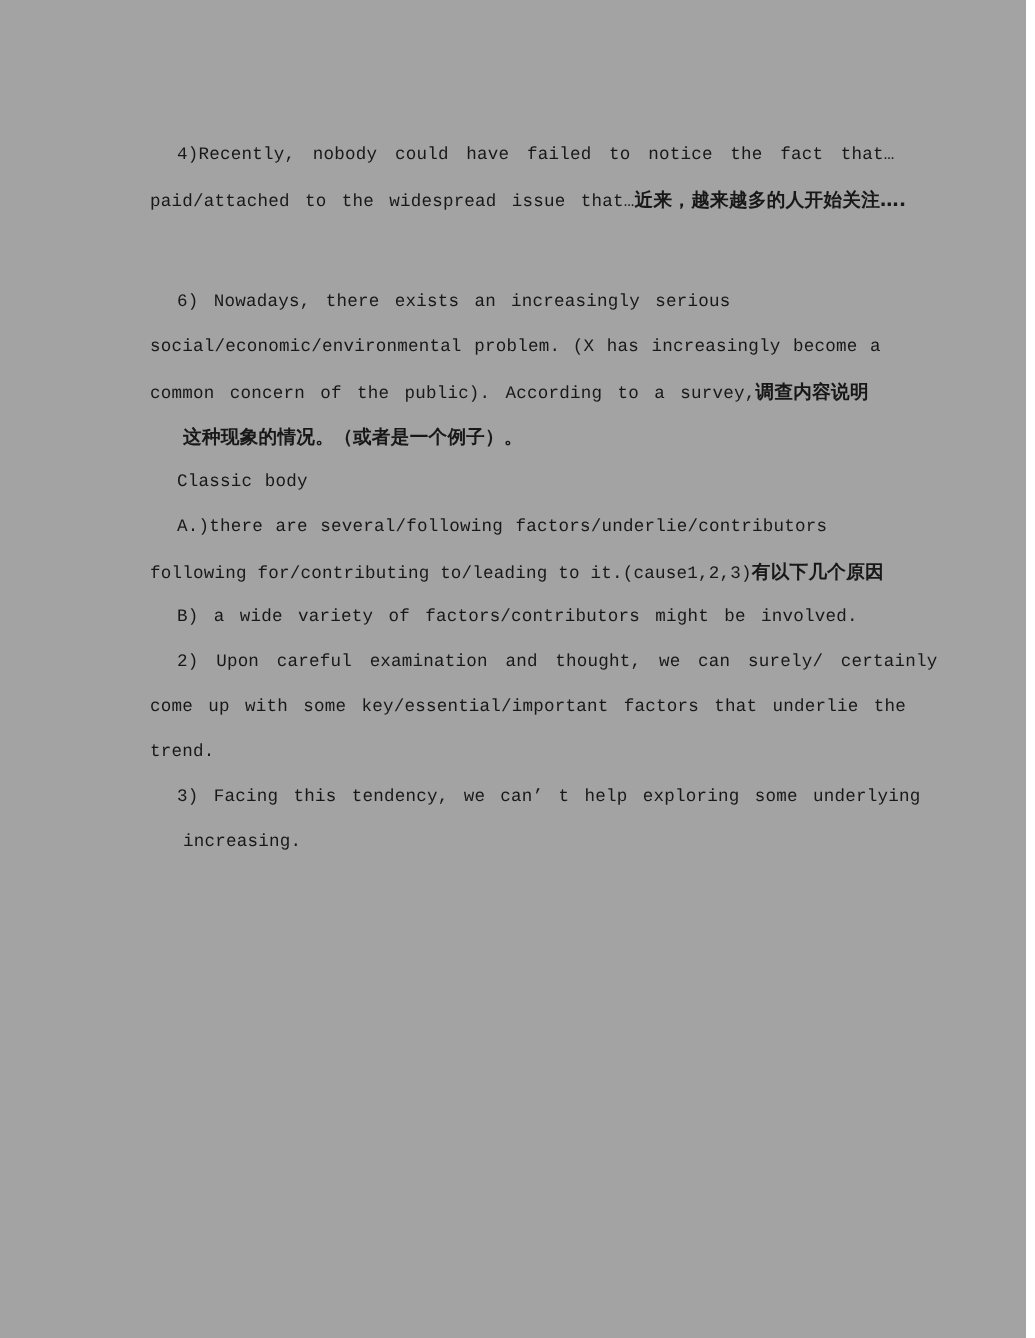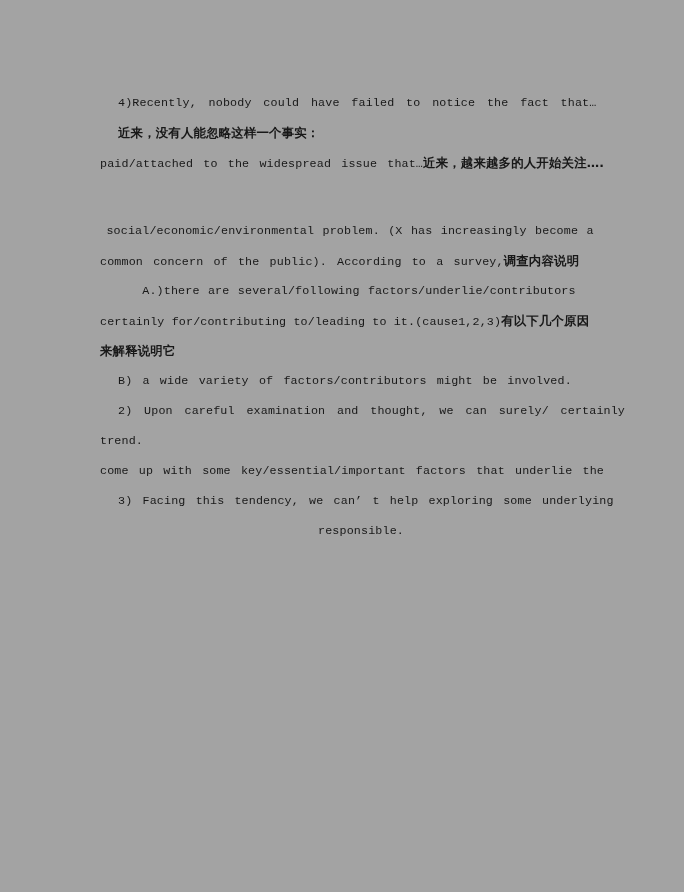--- a/index.html
+++ b/index.html
@@ -29,21 +29,21 @@
     white-space: nowrap;
     letter-spacing: 0.15px;
     color: #181818;
   }
   
   .ind-0  { padding-left: 0px; }
   .ind-2  { padding-left: 18px; }
   .ind-3  { padding-left: 22px; }
 
   
-  .ws-1 { word-spacing: 1.2px; text-align: center; }
+  .ws-1 { word-spacing: 1.2px; }
   .ws-2 { word-spacing: 3.0px; }
   .ws-3 { word-spacing: 4.6px; }
 
   .cn {
     font-family: "DejaVu Sans", "Liberation Sans", sans-serif;
     font-weight: bold;
     font-size: 12.4px;
     letter-spacing: 0.2px;
     word-spacing: 0;
   }
@@ -54,76 +54,79 @@
 </head>
 <body>
 
 <div id="page">
   <div id="doc-body">
 
     <div class="line ind-2 ws-3">
       <span>4)Recently, nobody could have failed to notice the fact that…</span>
     </div>
 
-    <div class="line ind-2">
-      <span class="cn">近来，没有人能忽略这样一个事实：</span>
-    </div>
 
 
     <div class="line ind-0 ws-2">
       <span>paid/attached to the widespread issue that…</span><span class="cn">近来，越来越多的人开始关注….</span>
     </div>
 
     <div class="gap"></div>
 
+    <div class="line ind-2 ws-2">
+      <span>6) Nowadays, there exists an increasingly serious</span>
+    </div>
 
     <div class="line ind-0 ws-1">
       <span>social/economic/environmental problem. (X has increasingly become a</span>
     </div>
 
     <div class="line ind-0 ws-2">
       <span>common concern of the public). According to a survey,</span><span class="cn">调查内容说明</span>
     </div>
 
+    <div class="line ind-3">
+      <span class="cn">这种现象的情况。（或者是一个例子）。</span>
+    </div>
 
+    <div class="line ind-2 ws-1">
+      <span>Classic body</span>
+    </div>
 
 
 
     <div class="line ind-2 ws-1">
       <span>A.)there are several/following factors/underlie/contributors</span>
     </div>
 
     <div class="line ind-0">
-      <span>certainly for/contributing to/leading to it.(cause1,2,3)</span><span class="cn">有以下几个原因</span>
+      <span>following for/contributing to/leading to it.(cause1,2,3)</span><span class="cn">有以下几个原因</span>
     </div>
 
-    <div class="line ind-0">
-      <span class="cn">来解释说明它</span>
-    </div>
 
     <div class="line ind-2 ws-2">
       <span>B) a wide variety of factors/contributors might be involved.</span>
     </div>
 
     <div class="line ind-2 ws-3">
       <span>2) Upon careful examination and thought, we can surely/ certainly</span>
     </div>
 
+    <div class="line ind-0 ws-2">
+      <span>come up with some key/essential/important factors that underlie the</span>
+    </div>
+
     <div class="line ind-0">
       <span>trend.</span>
-    </div>
-
-    <div class="line ind-0 ws-2">
-      <span>come up with some key/essential/important factors that underlie the</span>
     </div>
 
 
     <div class="line ind-2 ws-2">
       <span>3) Facing this tendency, we can’ t help exploring some underlying</span>
     </div>
 
 
     <div class="line ind-3 ws-1">
-      <span>responsible.</span>
+      <span>increasing.</span>
     </div>
 
   </div>
 </div>
 
 </body></html>

